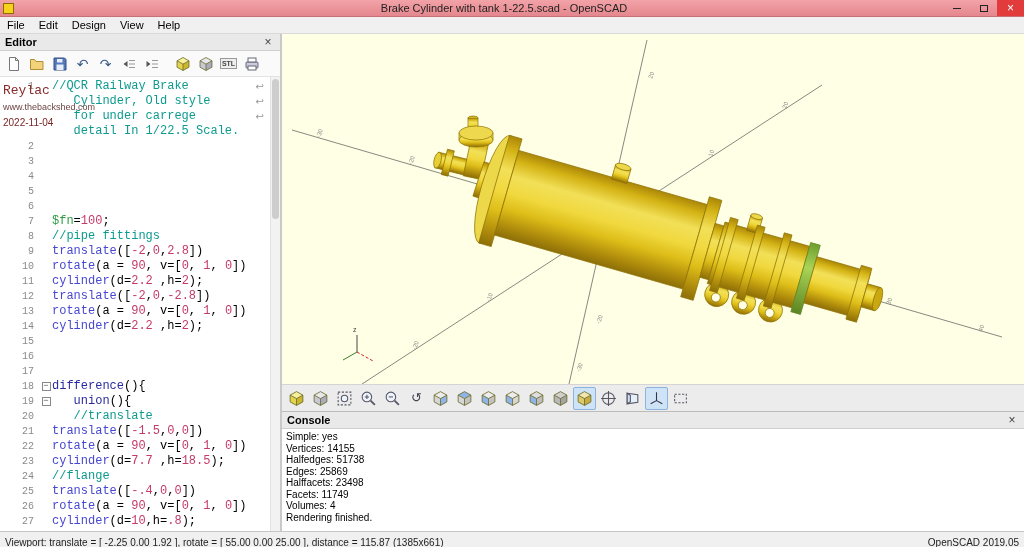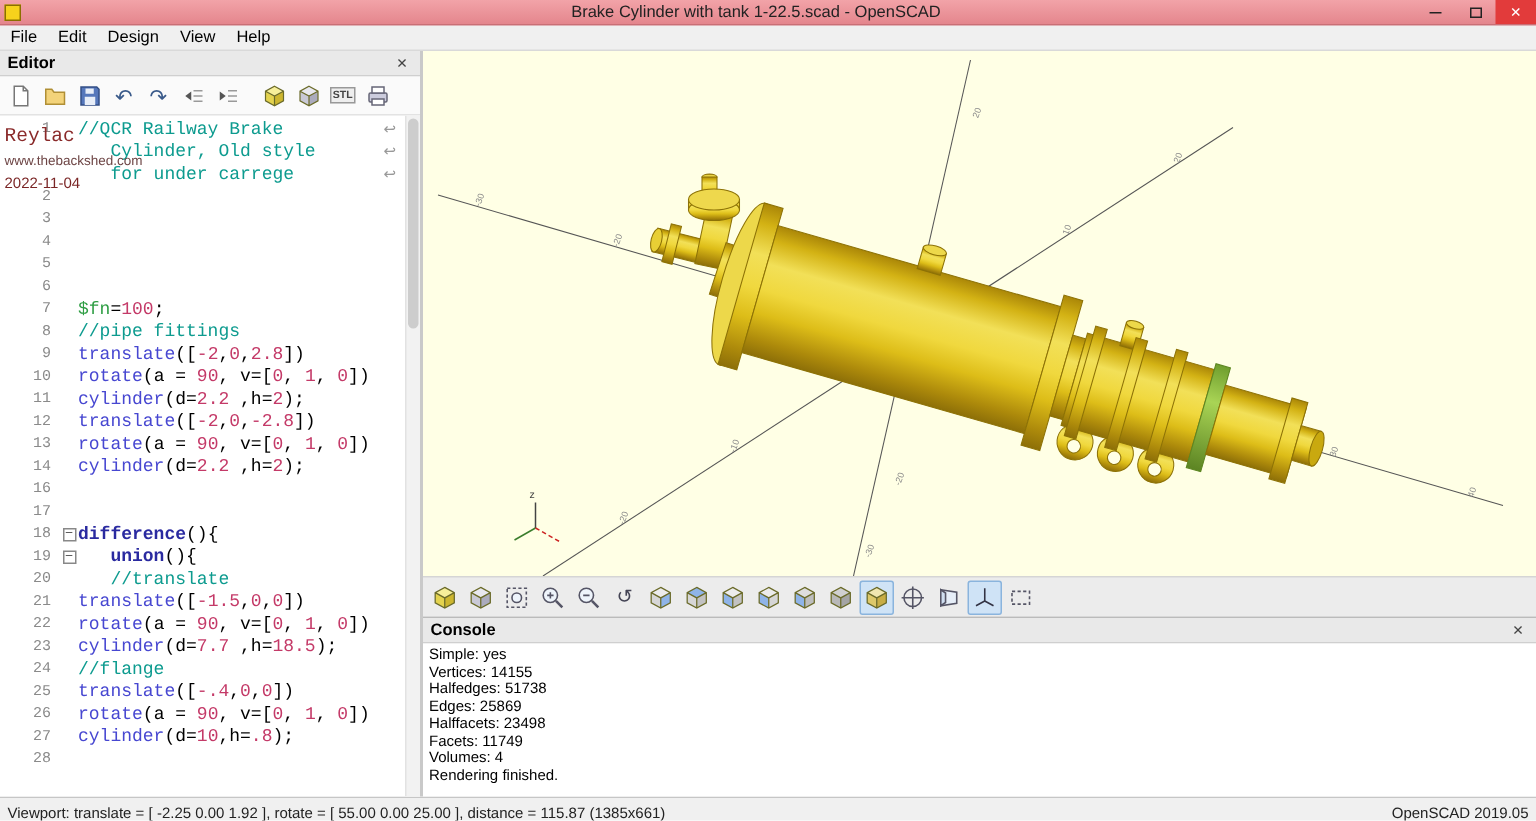--- a/index.html
+++ b/index.html
@@ -33,21 +33,21 @@
   .stl{font-size:7px;font-weight:bold;border:1px solid #999;padding:1px;color:#444;background:#eee}
   .tsep{width:8px;height:100%}
 
   
   .code-wrap{position:relative;flex:1;overflow:hidden;padding-top:2px}
   .code-row{display:flex;height:15px;line-height:15px;font-family:"Liberation Mono",monospace;font-size:12px;white-space:pre;position:relative}
   .gut{width:40px;text-align:right;padding-right:6px;color:#8a8a8a;font-size:10px;flex:none}
   .fold{width:12px;flex:none;text-align:center}
   .fbox{display:inline-block;width:9px;height:9px;border:1px solid #888;line-height:7px;font-size:9px;color:#555;background:#fff;vertical-align:1px;text-align:center}
   .wrapmark{position:absolute;right:16px;top:0;color:#999;font-size:10px;font-family:"DejaVu Sans",sans-serif}
-  .seg-p{color:#000}.seg-c{color:#0d9b8f}.seg-k{color:#4747d1}.seg-n{color:#c43a68}.seg-b{color:#2a2aa0;font-weight:bold}.seg-v{color:#2f9e44}
+  .seg-p{color:#000}.seg-c{color:#0d9b8f}.seg-k{color:#4747d1}.seg-n{color:#c43a68}.seg-b{color:#2a2aa0;font-weight:normal}.seg-v{color:#2f9e44}
   .vscroll{position:absolute;right:0;top:0;bottom:0;width:10px;background:#f2f2f2;border-left:1px solid #e2e2e2}
   .vthumb{position:absolute;left:1px;right:1px;top:2px;height:140px;background:#cdcdcd;border-radius:4px}
   .watermark{position:absolute;left:3px;top:6px;z-index:3;line-height:16px}
   .wm1{font-size:13px;color:#8a2a2a;font-family:Liberation Mono, monospace}
   .wm2{font-size:9px;color:#6d4545}
   .wm3{font-size:10px;color:#7a2525}
 
   
   .right-col{flex:1;display:flex;flex-direction:column;min-width:0}
   .view3d{height:350px;background:#FFFFE5;position:relative;flex:none}
@@ -160,33 +160,35 @@
             <rect x="4" y="2" width="8" height="4" fill="#fff" stroke="#667"></rect>
             <rect x="4" y="10" width="8" height="4" fill="#fff" stroke="#667"></rect>
           </svg>
         </span>
       </div>
     <div class="code-wrap">
       <div>
           <div class="code-row"><span class="gut">1</span><span class="fold"></span><span class="txt"><span class="seg-c">//QCR Railway Brake</span></span><span class="wrapmark">↩</span></div>
           <div class="code-row"><span class="gut"></span><span class="fold"></span><span class="txt"><span class="seg-c">   Cylinder, Old style</span></span><span class="wrapmark">↩</span></div>
           <div class="code-row"><span class="gut"></span><span class="fold"></span><span class="txt"><span class="seg-c">   for under carrege</span></span><span class="wrapmark">↩</span></div>
+          <div class="code-row"><span class="gut"></span><span class="fold"></span><span class="txt"><span class="seg-c">   detail In 1/22.5 Scale.</span></span></div>
           <div class="code-row"><span class="gut">2</span><span class="fold"></span><span class="txt"></span></div>
           <div class="code-row"><span class="gut">3</span><span class="fold"></span><span class="txt"></span></div>
           <div class="code-row"><span class="gut">4</span><span class="fold"></span><span class="txt"></span></div>
           <div class="code-row"><span class="gut">5</span><span class="fold"></span><span class="txt"></span></div>
           <div class="code-row"><span class="gut">6</span><span class="fold"></span><span class="txt"></span></div>
           <div class="code-row"><span class="gut">7</span><span class="fold"></span><span class="txt"><span class="seg-v">$fn</span><span class="seg-p">=</span><span class="seg-n">100</span><span class="seg-p">;</span></span></div>
           <div class="code-row"><span class="gut">8</span><span class="fold"></span><span class="txt"><span class="seg-c">//pipe fittings</span></span></div>
           <div class="code-row"><span class="gut">9</span><span class="fold"></span><span class="txt"><span class="seg-k">translate</span><span class="seg-p">([</span><span class="seg-n">-2</span><span class="seg-p">,</span><span class="seg-n">0</span><span class="seg-p">,</span><span class="seg-n">2.8</span><span class="seg-p">])</span></span></div>
           <div class="code-row"><span class="gut">10</span><span class="fold"></span><span class="txt"><span class="seg-k">rotate</span><span class="seg-p">(a = </span><span class="seg-n">90</span><span class="seg-p">, v=[</span><span class="seg-n">0</span><span class="seg-p">, </span><span class="seg-n">1</span><span class="seg-p">, </span><span class="seg-n">0</span><span class="seg-p">])</span></span></div>
           <div class="code-row"><span class="gut">11</span><span class="fold"></span><span class="txt"><span class="seg-k">cylinder</span><span class="seg-p">(d=</span><span class="seg-n">2.2</span><span class="seg-p"> ,h=</span><span class="seg-n">2</span><span class="seg-p">);</span></span></div>
           <div class="code-row"><span class="gut">12</span><span class="fold"></span><span class="txt"><span class="seg-k">translate</span><span class="seg-p">([</span><span class="seg-n">-2</span><span class="seg-p">,</span><span class="seg-n">0</span><span class="seg-p">,</span><span class="seg-n">-2.8</span><span class="seg-p">])</span></span></div>
           <div class="code-row"><span class="gut">13</span><span class="fold"></span><span class="txt"><span class="seg-k">rotate</span><span class="seg-p">(a = </span><span class="seg-n">90</span><span class="seg-p">, v=[</span><span class="seg-n">0</span><span class="seg-p">, </span><span class="seg-n">1</span><span class="seg-p">, </span><span class="seg-n">0</span><span class="seg-p">])</span></span></div>
           <div class="code-row"><span class="gut">14</span><span class="fold"></span><span class="txt"><span class="seg-k">cylinder</span><span class="seg-p">(d=</span><span class="seg-n">2.2</span><span class="seg-p"> ,h=</span><span class="seg-n">2</span><span class="seg-p">);</span></span></div>
+          <div class="code-row"><span class="gut">15</span><span class="fold"></span><span class="txt"></span></div>
           <div class="code-row"><span class="gut">16</span><span class="fold"></span><span class="txt"></span></div>
           <div class="code-row"><span class="gut">17</span><span class="fold"></span><span class="txt"></span></div>
           <div class="code-row"><span class="gut">18</span><span class="fold"><span class="fbox">−</span></span><span class="txt"><span class="seg-b">difference</span><span class="seg-p">(){</span></span></div>
           <div class="code-row"><span class="gut">19</span><span class="fold"><span class="fbox">−</span></span><span class="txt"><span class="seg-p">   </span><span class="seg-b">union</span><span class="seg-p">(){</span></span></div>
           <div class="code-row"><span class="gut">20</span><span class="fold"></span><span class="txt"><span class="seg-c">   //translate</span></span></div>
           <div class="code-row"><span class="gut">21</span><span class="fold"></span><span class="txt"><span class="seg-k">translate</span><span class="seg-p">([</span><span class="seg-n">-1.5</span><span class="seg-p">,</span><span class="seg-n">0</span><span class="seg-p">,</span><span class="seg-n">0</span><span class="seg-p">])</span></span></div>
           <div class="code-row"><span class="gut">22</span><span class="fold"></span><span class="txt"><span class="seg-k">rotate</span><span class="seg-p">(a = </span><span class="seg-n">90</span><span class="seg-p">, v=[</span><span class="seg-n">0</span><span class="seg-p">, </span><span class="seg-n">1</span><span class="seg-p">, </span><span class="seg-n">0</span><span class="seg-p">])</span></span></div>
           <div class="code-row"><span class="gut">23</span><span class="fold"></span><span class="txt"><span class="seg-k">cylinder</span><span class="seg-p">(d=</span><span class="seg-n">7.7</span><span class="seg-p"> ,h=</span><span class="seg-n">18.5</span><span class="seg-p">);</span></span></div>
           <div class="code-row"><span class="gut">24</span><span class="fold"></span><span class="txt"><span class="seg-c">//flange</span></span></div>
           <div class="code-row"><span class="gut">25</span><span class="fold"></span><span class="txt"><span class="seg-k">translate</span><span class="seg-p">([</span><span class="seg-n">-.4</span><span class="seg-p">,</span><span class="seg-n">0</span><span class="seg-p">,</span><span class="seg-n">0</span><span class="seg-p">])</span></span></div>

